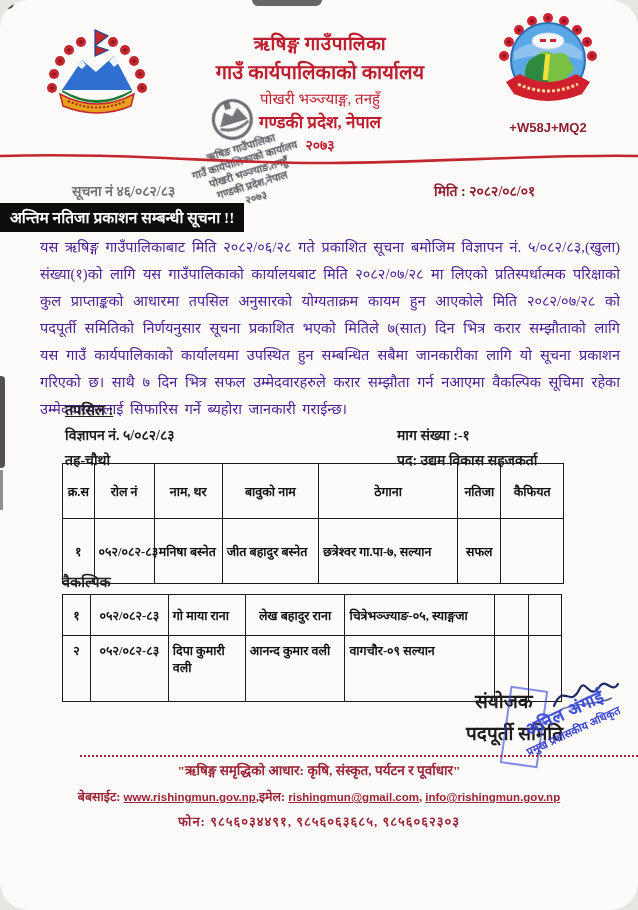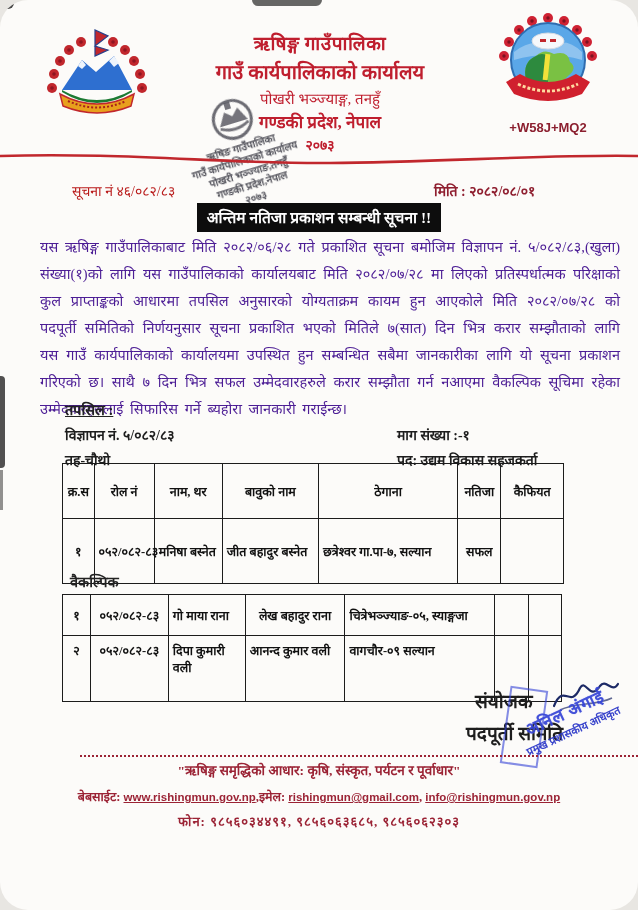--- a/index.html
+++ b/index.html
@@ -35,25 +35,25 @@
     position:absolute;left:142px;top:96px;width:200px;
     transform:rotate(-17deg);color:#3c3c46;opacity:.88;
     text-align:center;filter:blur(.3px);
   }
   .ink-stamp .line{font-size:10.5px;font-weight:bold;line-height:13px;white-space:nowrap;}
   .ink-logo{margin:0 auto 1px auto;display:block;}
 
   .red-line{position:absolute;left:0;top:148px;width:638px;height:22px;}
 
   .meta-row{position:absolute;left:0;top:181px;width:638px;font-size:14px;}
-  .notice-no{position:absolute;left:72px;color:#b91c1c;font-weight:normal;}
+  .notice-no{position:absolute;left:72px;color:#737373;font-weight:bold;}
   .notice-date{position:absolute;left:434px;color:#8f1f30;font-weight:bold;}
 
   .title-bar{
-    position:absolute;left:0;top:203px;width:638px;text-align:center;
+    position:absolute;left:0;top:203px;width:638px;
   }
   .title-bar span{
     display:inline-block;background:#0d0d0d;color:#fdfdfd;
     font-size:15.5px;font-weight:bold;padding:3px 10px 4px 10px;
   }
 
   .body-par{
     position:absolute;left:40px;top:234px;width:580px;
     font-size:14.5px;line-height:27px;text-align:justify;word-spacing:3px;color:#4c1d95;
   }
@@ -70,21 +70,21 @@
   table.res td,table.res th{border:1.6px solid #1c1c1c;padding:3px 4px;vertical-align:middle;
     font-weight:bold;text-align:center;}
   .t1{left:62px;top:463px;width:502px;}
   .t1 th{height:48px;}
   .t1 td{height:58px;vertical-align:top;padding-top:8px;}
   .t2{left:62px;top:594px;width:500px;}
   .t2 .r1 td{height:34px;}
   .t2 .r2 td{height:56px;vertical-align:top;padding-top:6px;}
   .cell-left{text-align:left !important;}
   .krs{word-break:break-all;}
-  .alt-label{position:absolute;left:62px;top:571px;font-size:14.5px;font-weight:bold;padding-left:8px;}
+  .alt-label{position:absolute;left:62px;top:571px;font-size:14.5px;font-weight:bold;}
 
   .sig-block{position:absolute;left:430px;top:688px;width:200px;font-size:19px;font-weight:bold;color:#1d1d1d;}
   .sig-line1{margin-left:45px;}
   .sig-line2{margin-left:36px;margin-top:6px;}
   .sig-scribble{position:absolute;left:120px;top:-12px;}
   .blue-stamp{
     position:absolute;left:488px;top:700px;width:160px;
     transform:rotate(-25deg);color:#2a36c8;text-align:center;opacity:.92;
   }
   .blue-stamp .nm{font-size:17px;font-weight:bold;letter-spacing:1px;

